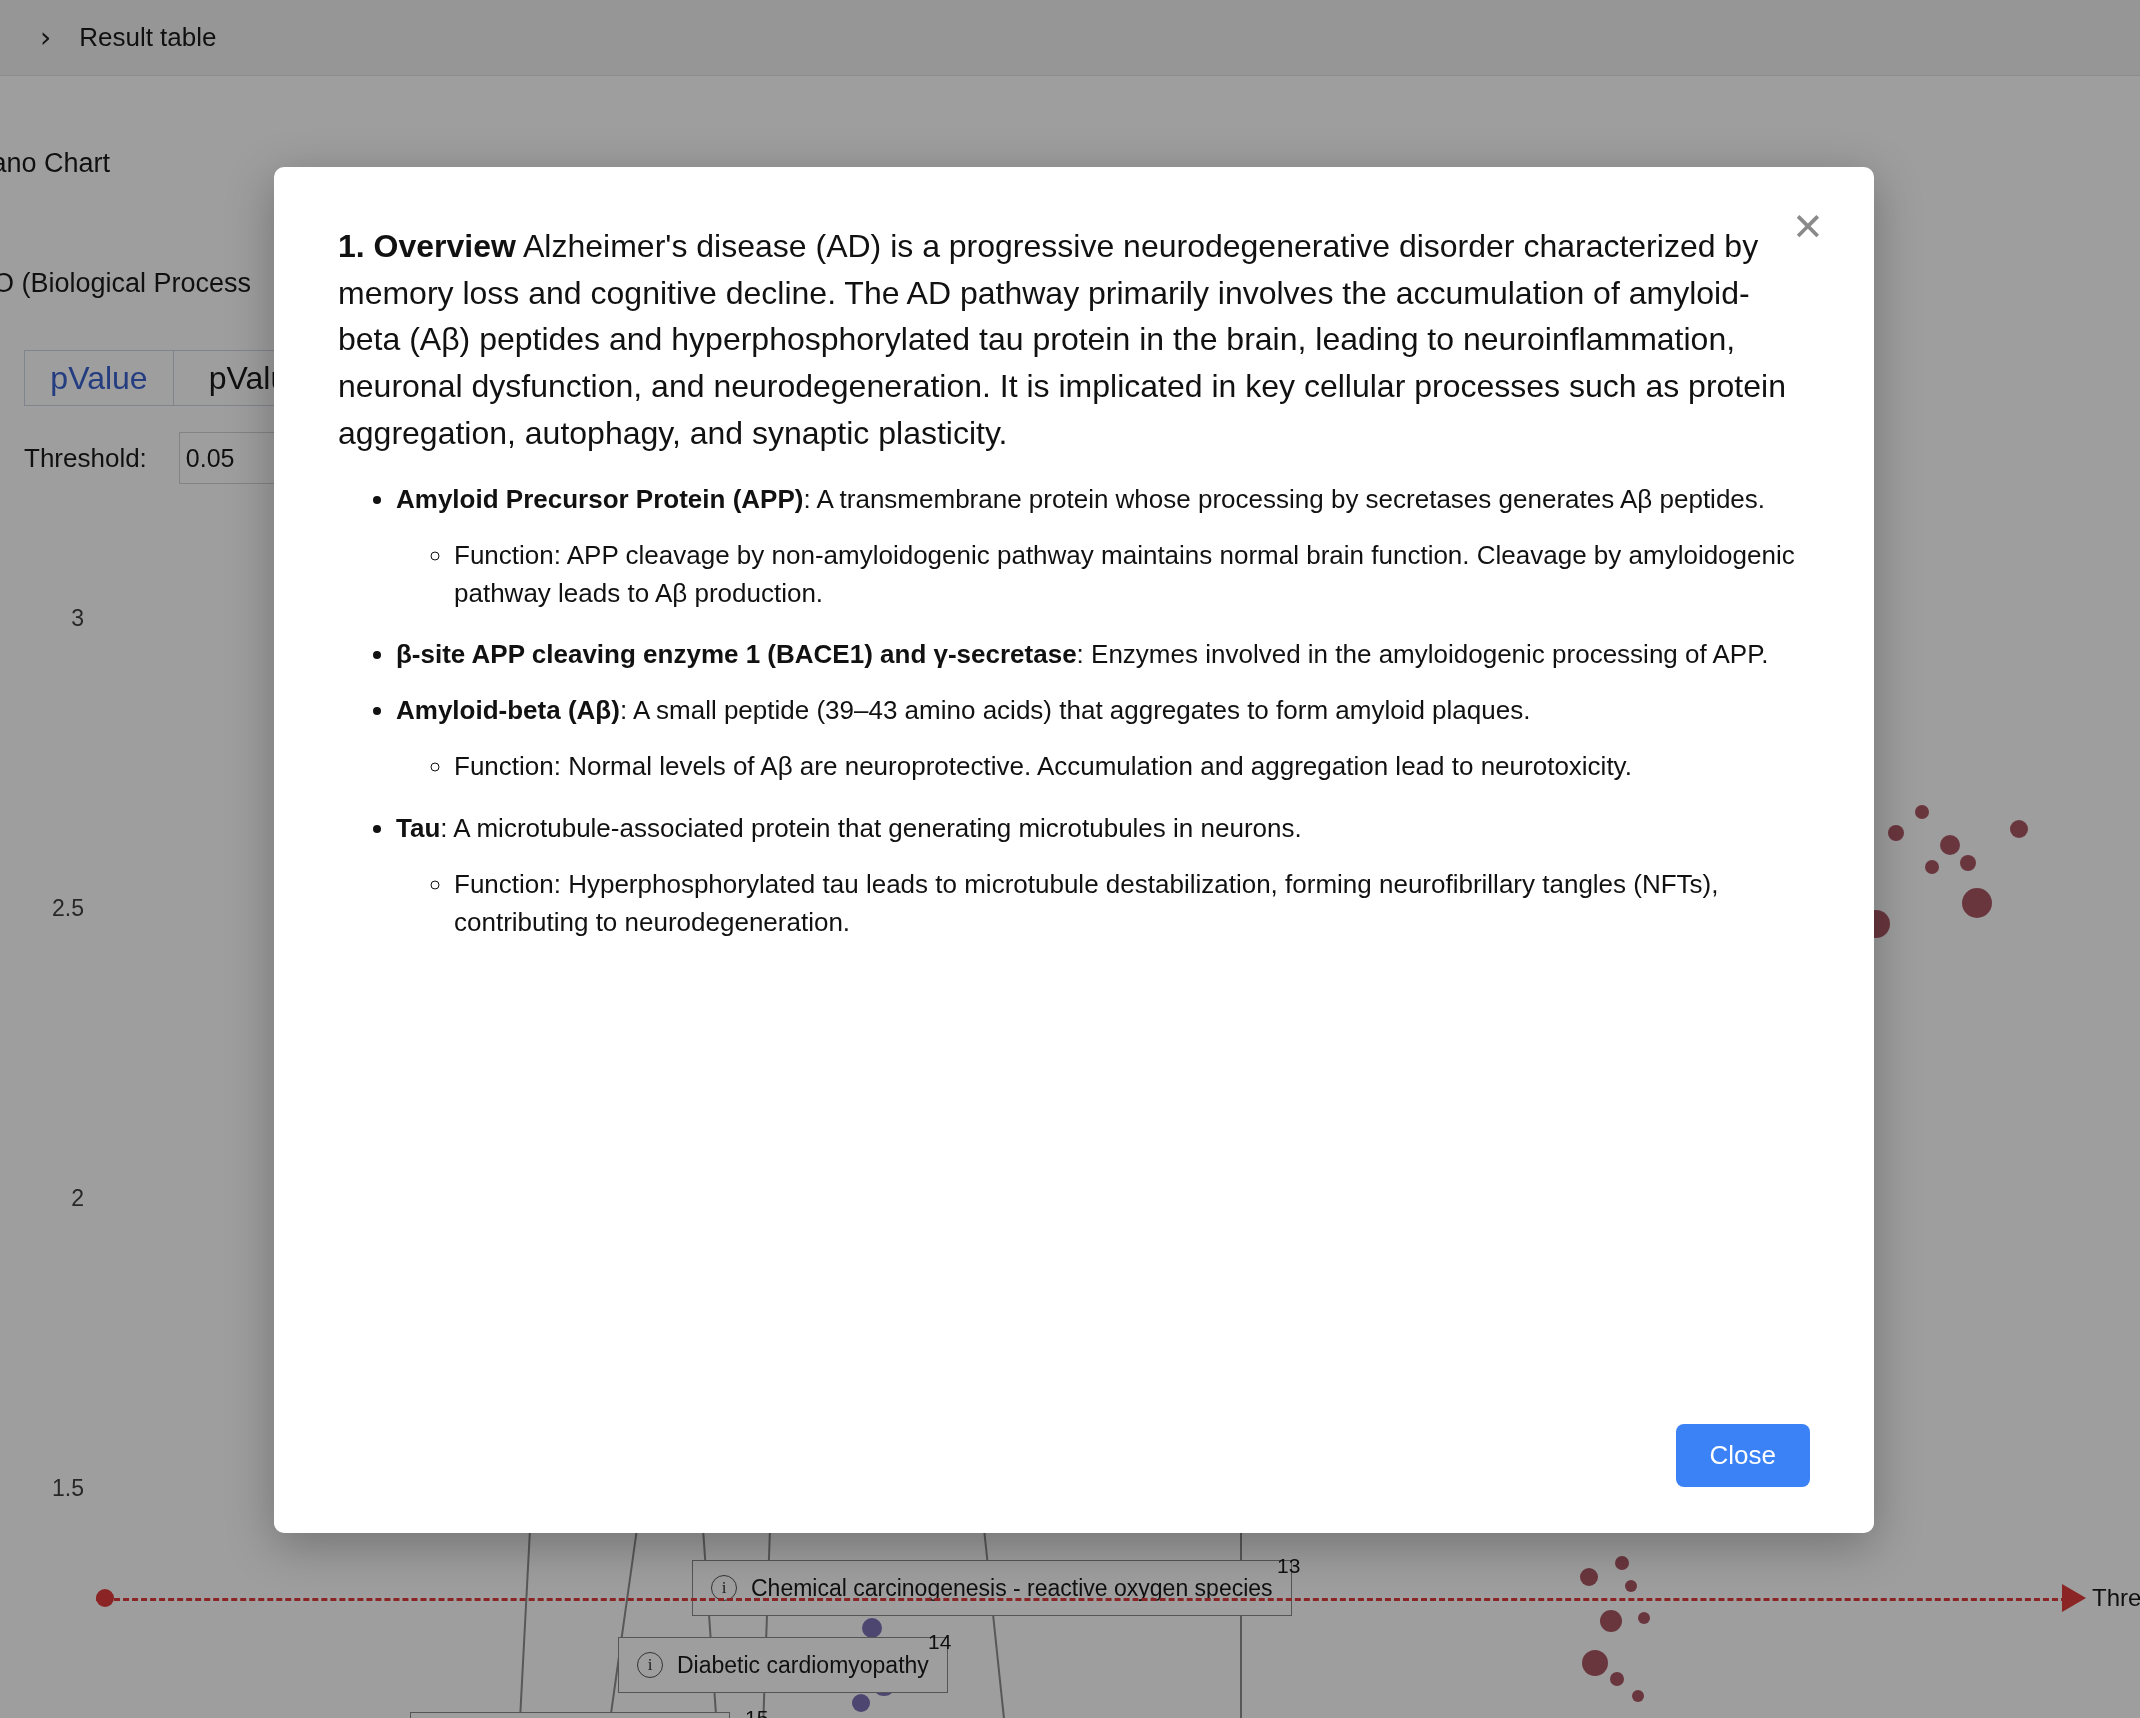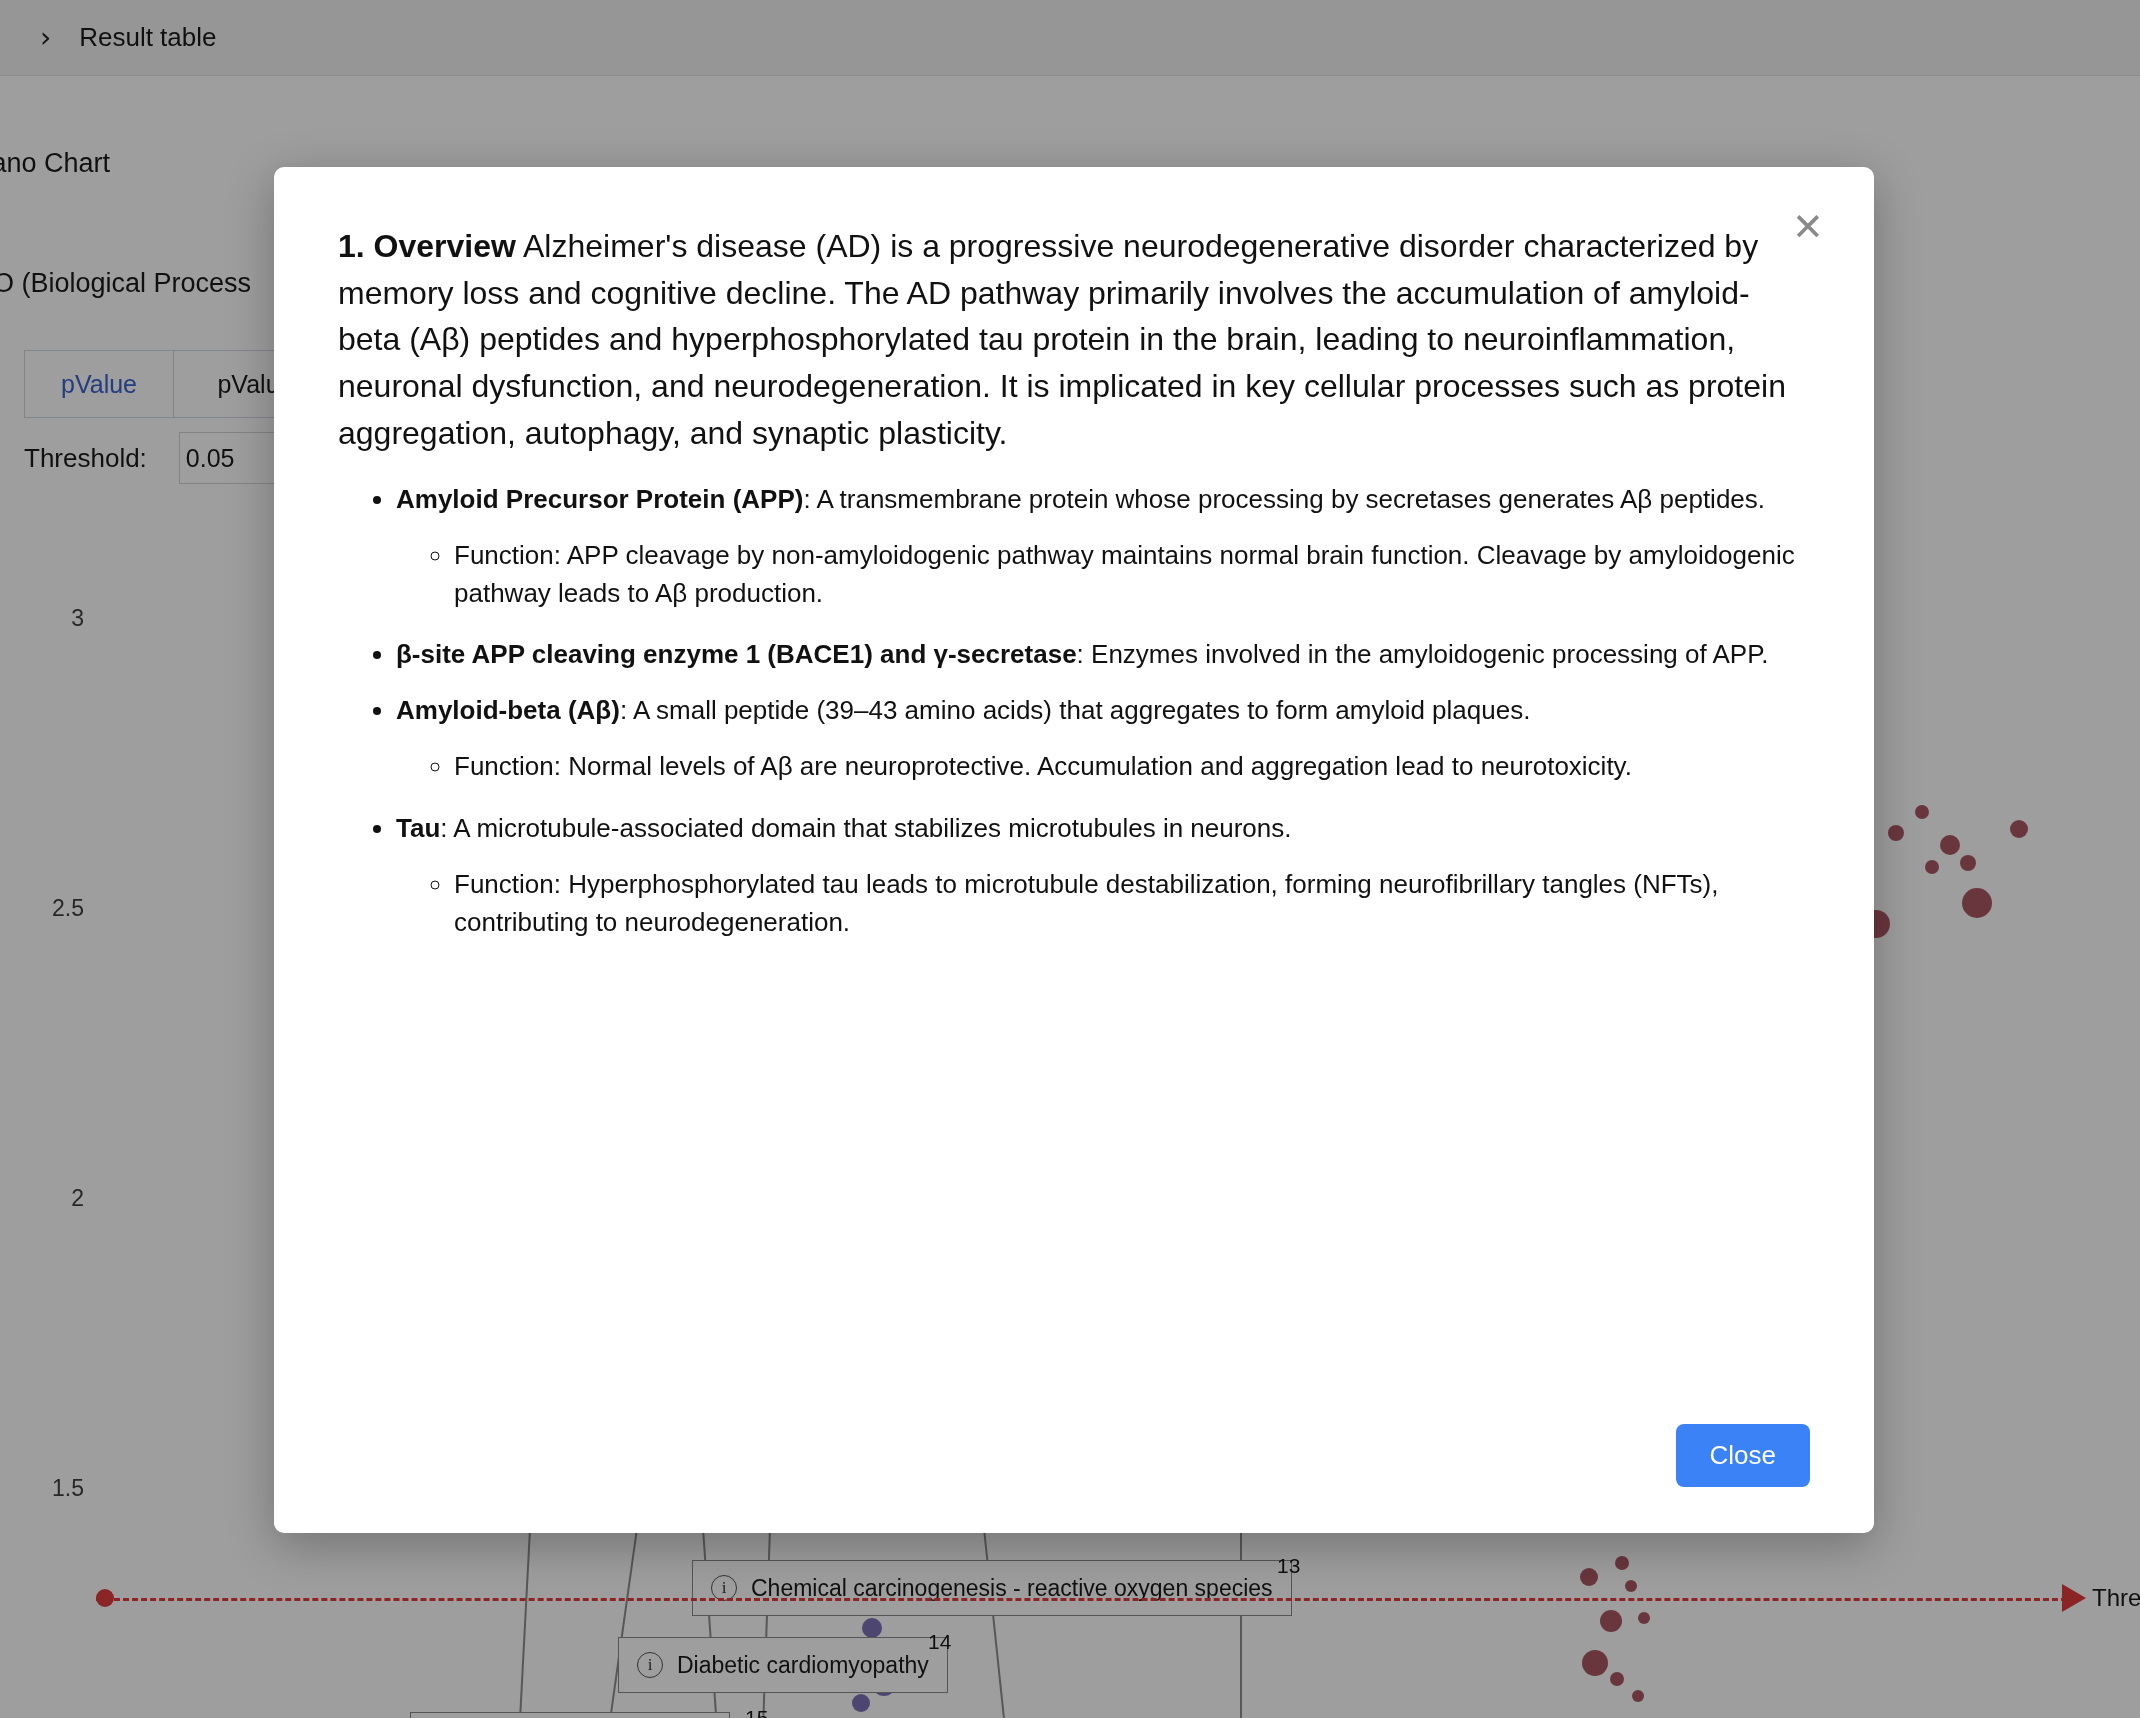--- a/index.html
+++ b/index.html
@@ -49,27 +49,27 @@
   #volcano-title { left: -28px; top: 148px; }
   #go-title { left: -28px; top: 268px; }
 
   .tabs-row {
     position: absolute;
     left: 24px; top: 350px;
     display: flex;
     align-items: center;
   }
   .tab-btn {
-    height: 68px;
+    height: 56px;
     min-width: 150px;
     padding: 0 22px;
     border: 1px solid #cfd6e4;
     background: #ffffff;
     color: #3b63d1;
-    font-size: 25px;
+    font-size: 32px;
     display: flex;
     align-items: center;
     justify-content: center;
     cursor: pointer;
   }
   .tab-btn.secondary {
     border-left: none;
     color: #1b1b1b;
   }
 
@@ -368,21 +368,21 @@
       <li>
         <b>β-site APP cleaving enzyme 1 (BACE1) and γ-secretase</b><span>: Enzymes involved in the amyloidogenic processing of APP.</span>
       </li>
       <li>
         <b>Amyloid-beta (Aβ)</b><span>: A small peptide (39–43 amino acids) that aggregates to form amyloid plaques.</span>
         <ul class="lvl2">
           <li>Function: Normal levels of Aβ are neuroprotective. Accumulation and aggregation lead to neurotoxicity.</li>
         </ul>
       </li>
       <li>
-        <b>Tau</b><span>: A microtubule-associated domain that stabilizes microtubules in neurons.</span>
+        <b>Tau</b><span>: A microtubule-associated protein that generating microtubules in neurons.</span>
         <ul class="lvl2">
           <li>Function: Hyperphosphorylated tau leads to microtubule destabilization, forming neurofibrillary tangles (NFTs), contributing to neurodegeneration.</li>
         </ul>
       </li>
     </ul>
 
     <div class="modal-footer">
       <button class="close-btn">Close</button>
     </div>
   </div>

